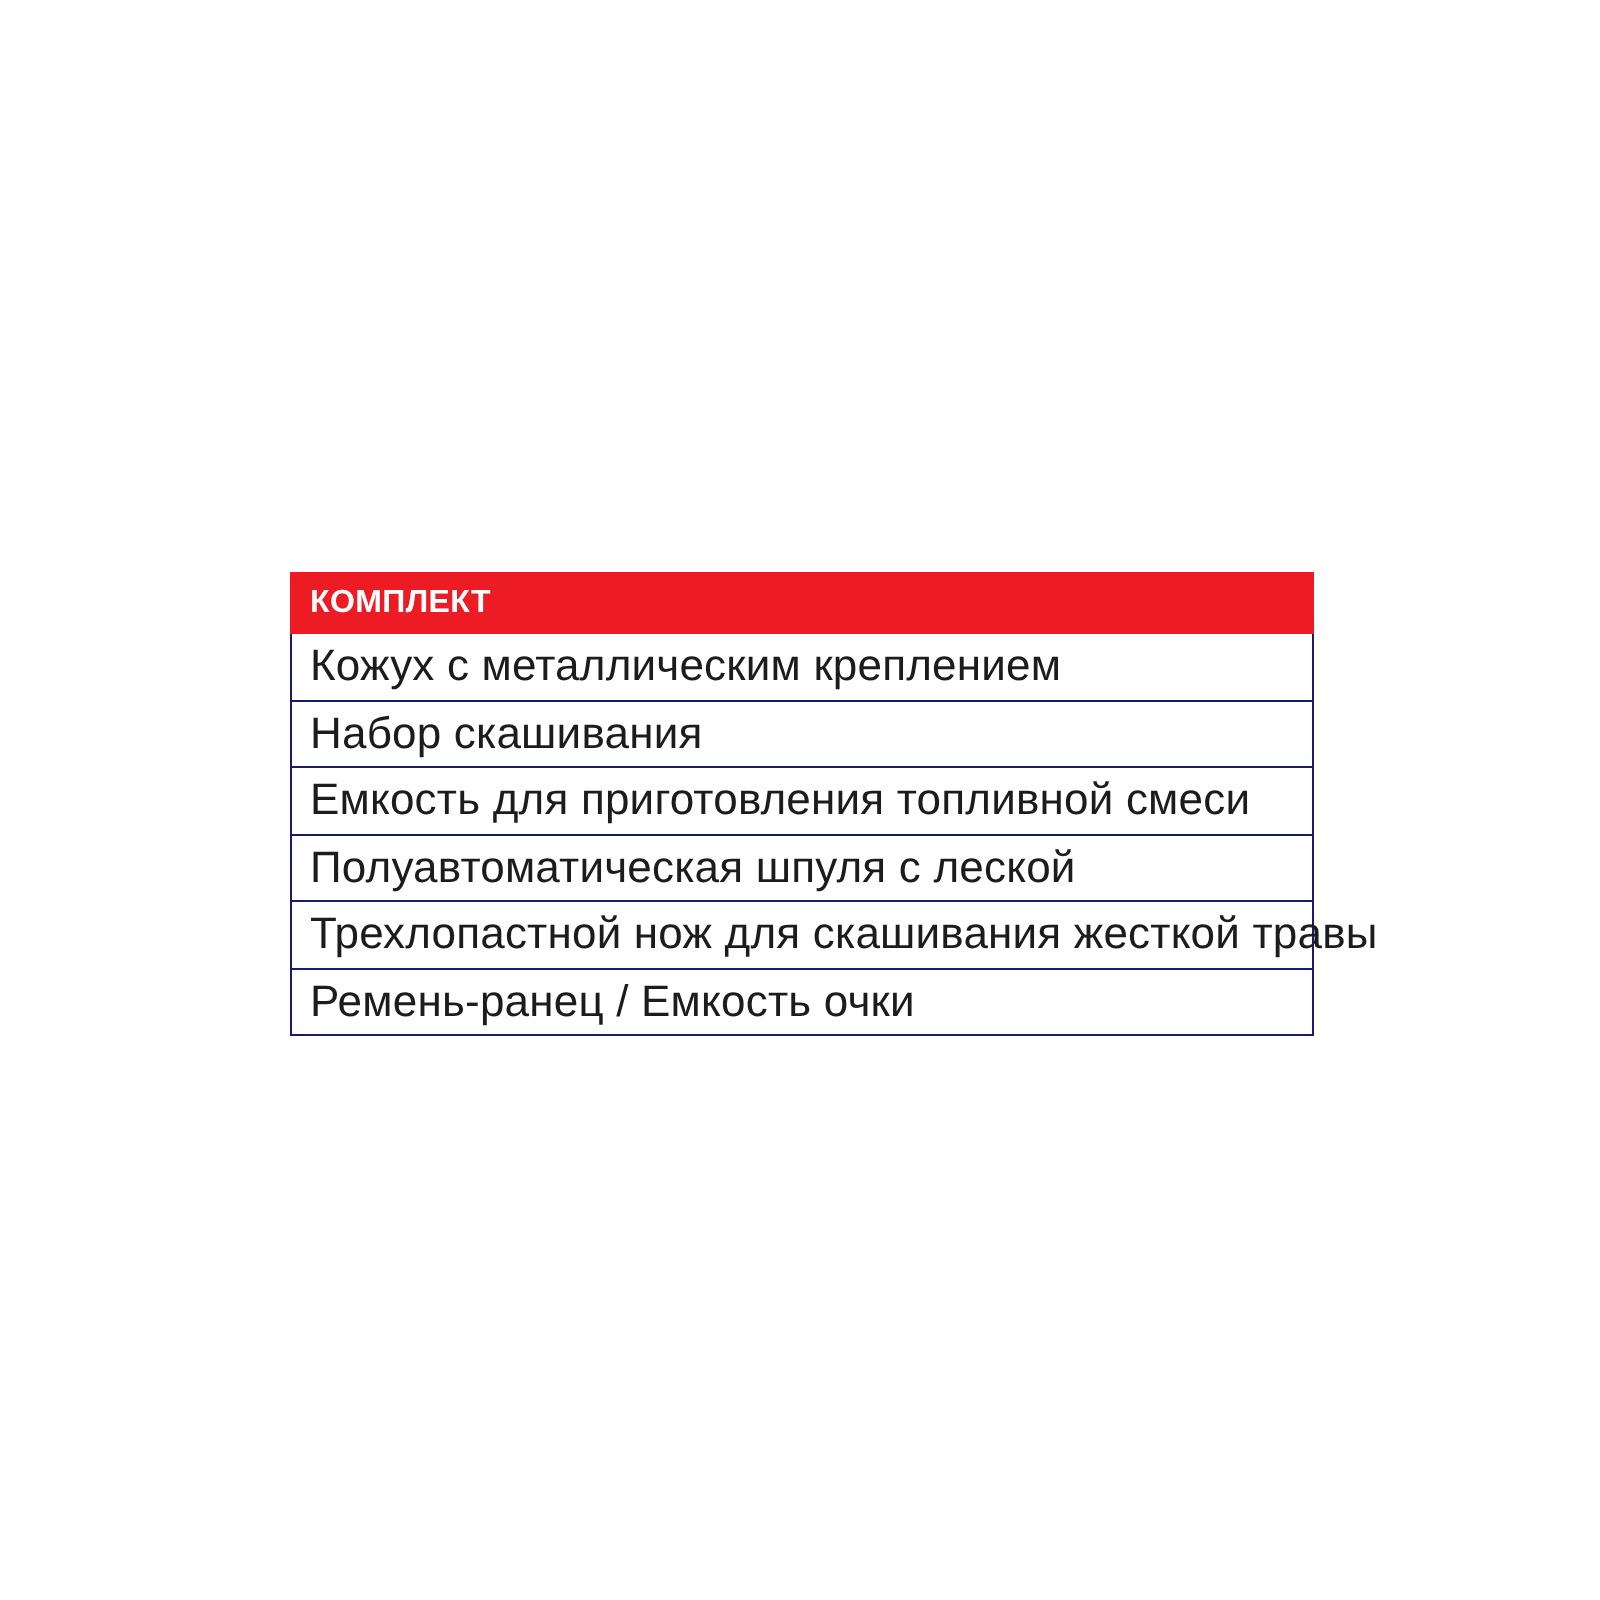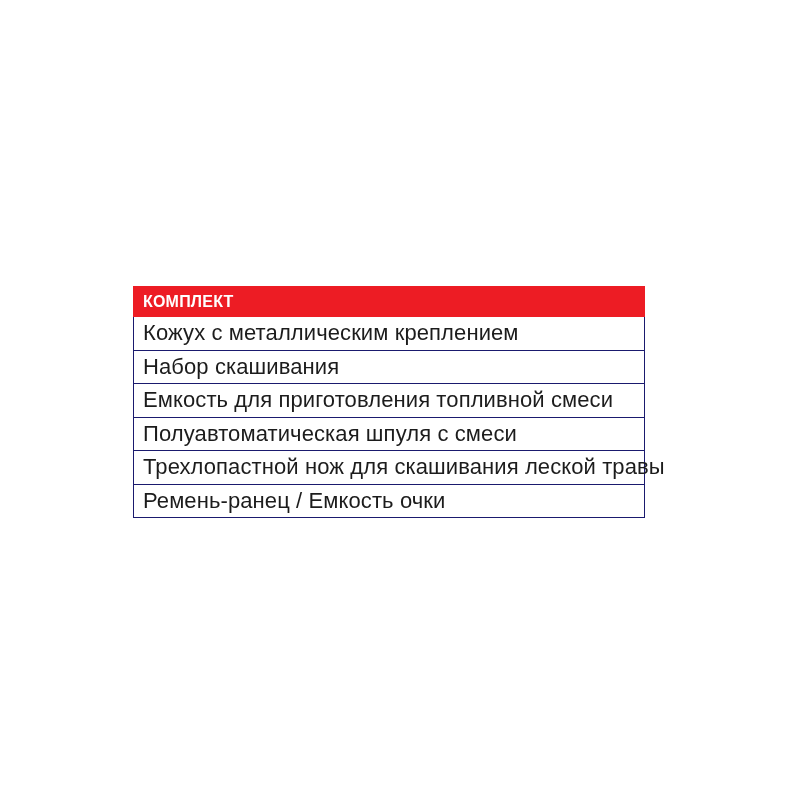--- a/index.html
+++ b/index.html
@@ -17,21 +17,21 @@
   .sheet {
     position: absolute;
     left: 0;
     top: 0;
     width: 800px;
     height: 800px;
     background: #ffffff;
   }
   .kit-table {
     position: absolute;
-    left: 133px;
+    left: 145px;
     top: 286px;
     width: 512px;
     border-collapse: collapse;
     table-layout: fixed;
   }
   .kit-table td {
     border: 1px solid #1a1a6e;
     padding: 0 0 0 9px;
     height: 32.5px;
     vertical-align: middle;
@@ -63,23 +63,23 @@
       <tr>
         <td>Кожух с металлическим креплением</td>
       </tr>
       <tr>
         <td>Набор скашивания</td>
       </tr>
       <tr>
         <td>Емкость для приготовления топливной смеси</td>
       </tr>
       <tr>
-        <td>Полуавтоматическая шпуля с смеси</td>
+        <td>Полуавтоматическая шпуля с леской</td>
       </tr>
       <tr>
-        <td>Трехлопастной нож для скашивания леской травы</td>
+        <td>Трехлопастной нож для скашивания жесткой травы</td>
       </tr>
       <tr>
         <td>Ремень-ранец / Емкость очки</td>
       </tr>
     </tbody>
   </table>
 </div>
 
 </body></html>

